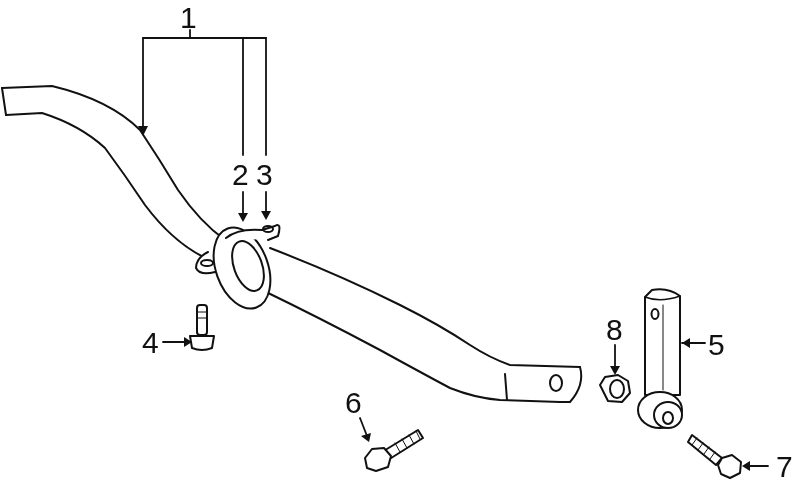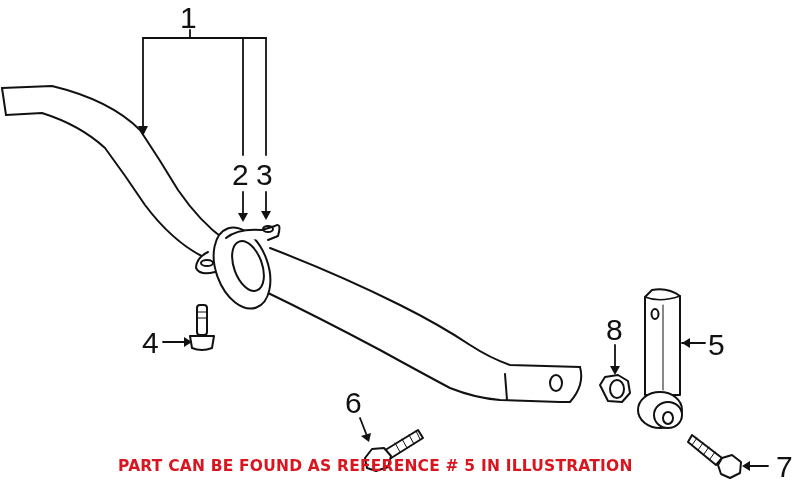--- a/index.html
+++ b/index.html
@@ -98,14 +98,13 @@
 
   <span class="callout" style="left:180px;top:3px;">1</span>
   <span class="callout" style="left:232px;top:160px;">2</span>
   <span class="callout" style="left:256px;top:160px;">3</span>
   <span class="callout" style="left:142px;top:328px;">4</span>
   <span class="callout" style="left:708px;top:330px;">5</span>
   <span class="callout" style="left:345px;top:388px;">6</span>
   <span class="callout" style="left:776px;top:452px;">7</span>
   <span class="callout" style="left:606px;top:315px;">8</span>
 
-  <div class="note">PART CAN BE FOUND AS REFERENCE # 5 IN ILLUSTRATION</div>
 </div>
 
 </body></html>

